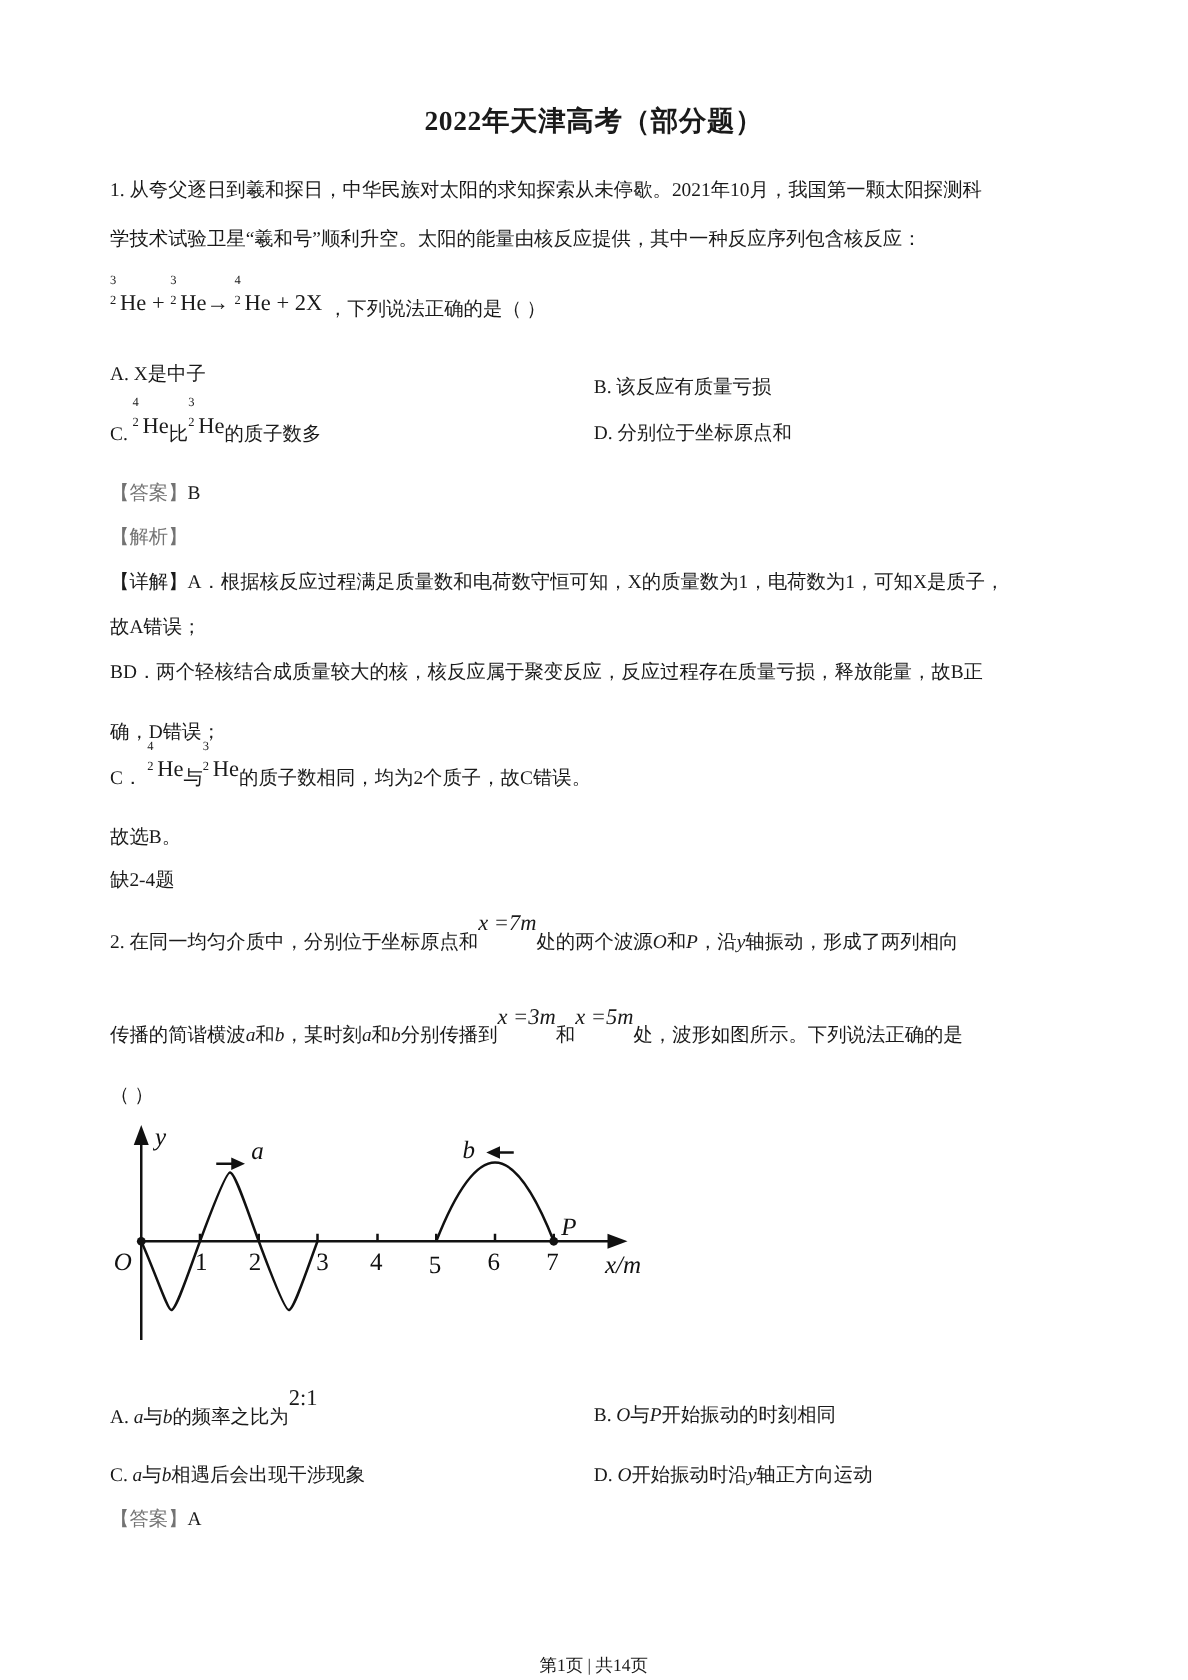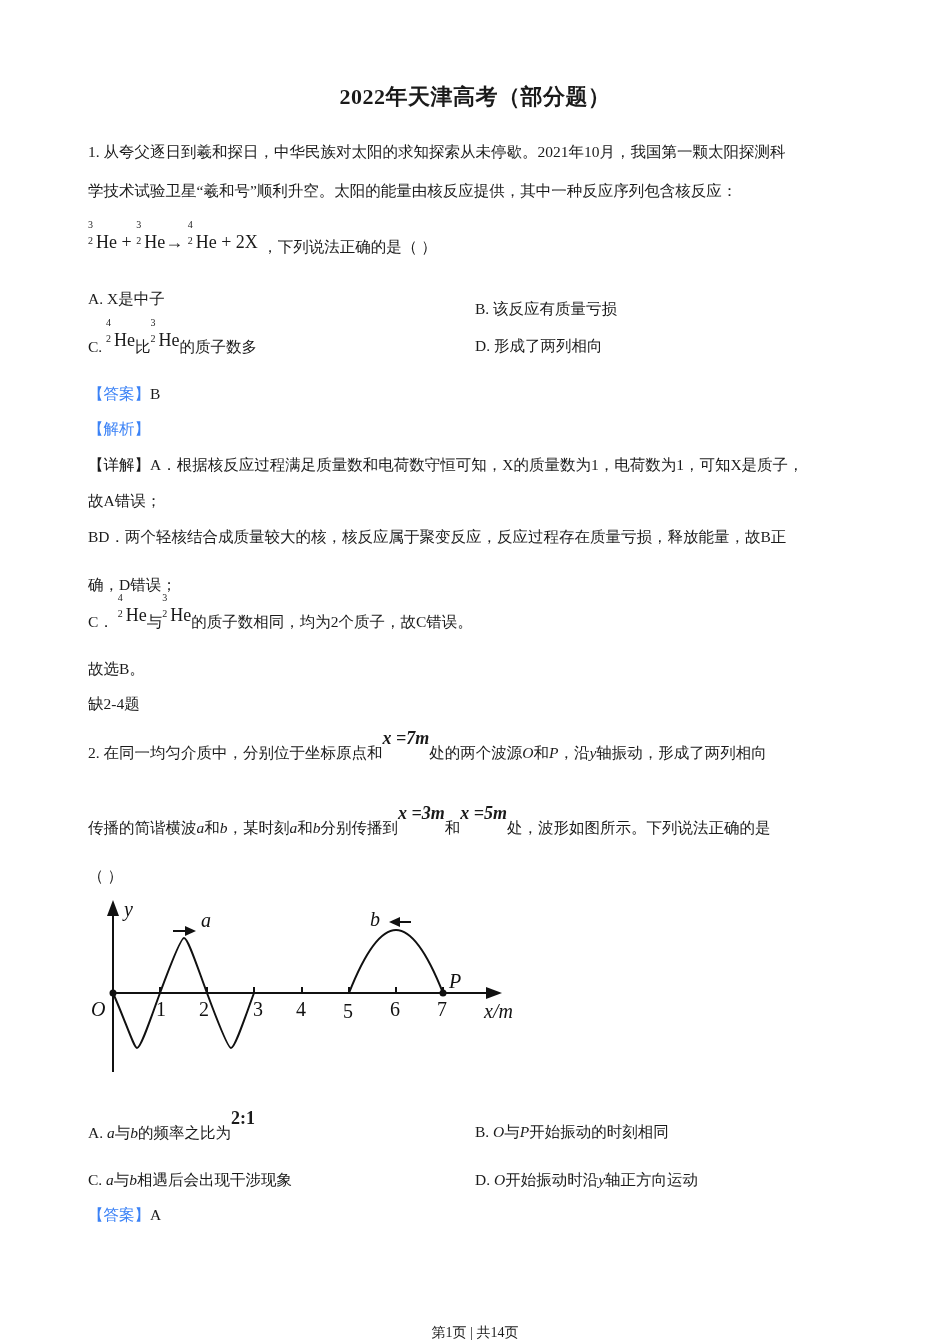--- a/index.html
+++ b/index.html
@@ -8,31 +8,31 @@
     font-family: "Liberation Serif", "DejaVu Serif", serif;
     color: #1a1a1a;
   }
   .abs { position: absolute; white-space: nowrap; }
   .title {
     left: 0; width: 950px; top: 82px; text-align: center;
     font-size: 22px; font-weight: bold; letter-spacing: 0.5px;
   }
   .line { font-size: 15.5px; left: 88px; }
   .col2 { left: 475px; }
-  .blue { color: #3b82f6; }
+  .blue { color: #737373; }
   .it { font-style: italic; }
   .nuc { display: inline-block; position: relative; vertical-align: baseline; }
   .nuc .sup, .nuc .sub {
     position: absolute; left: 0; font-size: 10px; line-height: 10px;
   }
   .nuc .sup { top: -12px; }
   .nuc .sub { top: 4px; }
   .nuc .sym { padding-left: 8px; font-size: 18px; text-align: center; }
   .eqn { font-size: 18px; }
-  .mathbig { font-size: 18px; position: relative; top: -14px; font-weight: bold; }
+  .mathbig { font-size: 18px; position: relative; top: -14px; }
   .footer { left: 0; width: 950px; top: 1324px; text-align: center; font-size: 14px; }
   svg text { font-family: "Liberation Serif", "DejaVu Serif", serif; }
 </style>
 </head>
 <body>
 
 <div class="abs title">2022年天津高考（部分题）</div>
 
 <div class="abs line" style="top:142px">1. 从夸父逐日到羲和探日，中华民族对太阳的求知探索从未停歇。2021年10月，我国第一颗太阳探测科</div>
 <div class="abs line" style="top:181px">学技术试验卫星“羲和号”顺利升空。太阳的能量由核反应提供，其中一种反应序列包含核反应：</div>
@@ -47,21 +47,21 @@
   </span><span style="position:relative;top:4px">，下列说法正确的是（    ）</span>
 </div>
 
 <div class="abs line" style="top:289px">A. X是中子</div>
 <div class="abs line col2" style="top:299px">B. 该反应有质量亏损</div>
 
 <div class="abs line" style="top:336px">
   <span>C.</span>
   <span class="nuc" style="top:-6px"><span class="sup">4</span><span class="sub">2</span><span class="sym">He</span></span><span>比</span><span class="nuc" style="top:-6px"><span class="sup">3</span><span class="sub">2</span><span class="sym">He</span></span><span>的质子数多</span>
 </div>
-<div class="abs line col2" style="top:336px">D. 形成了两列相向</div>
+<div class="abs line col2" style="top:336px">D. 分别位于坐标原点和</div>
 
 <div class="abs line" style="top:384px">
   <span class="blue">【答案】</span><span>B</span>
 </div>
 <div class="abs line blue" style="top:419px">【解析】</div>
 <div class="abs line" style="top:455px">
   <span>【详解】</span><span>A．根据核反应过程满足质量数和电荷数守恒可知，X的质量数为1，电荷数为1，可知X是质子，</span>
 </div>
 <div class="abs line" style="top:491px">故A错误；</div>
 <div class="abs line" style="top:527px">BD．两个轻核结合成质量较大的核，核反应属于聚变反应，反应过程存在质量亏损，释放能量，故B正</div>

